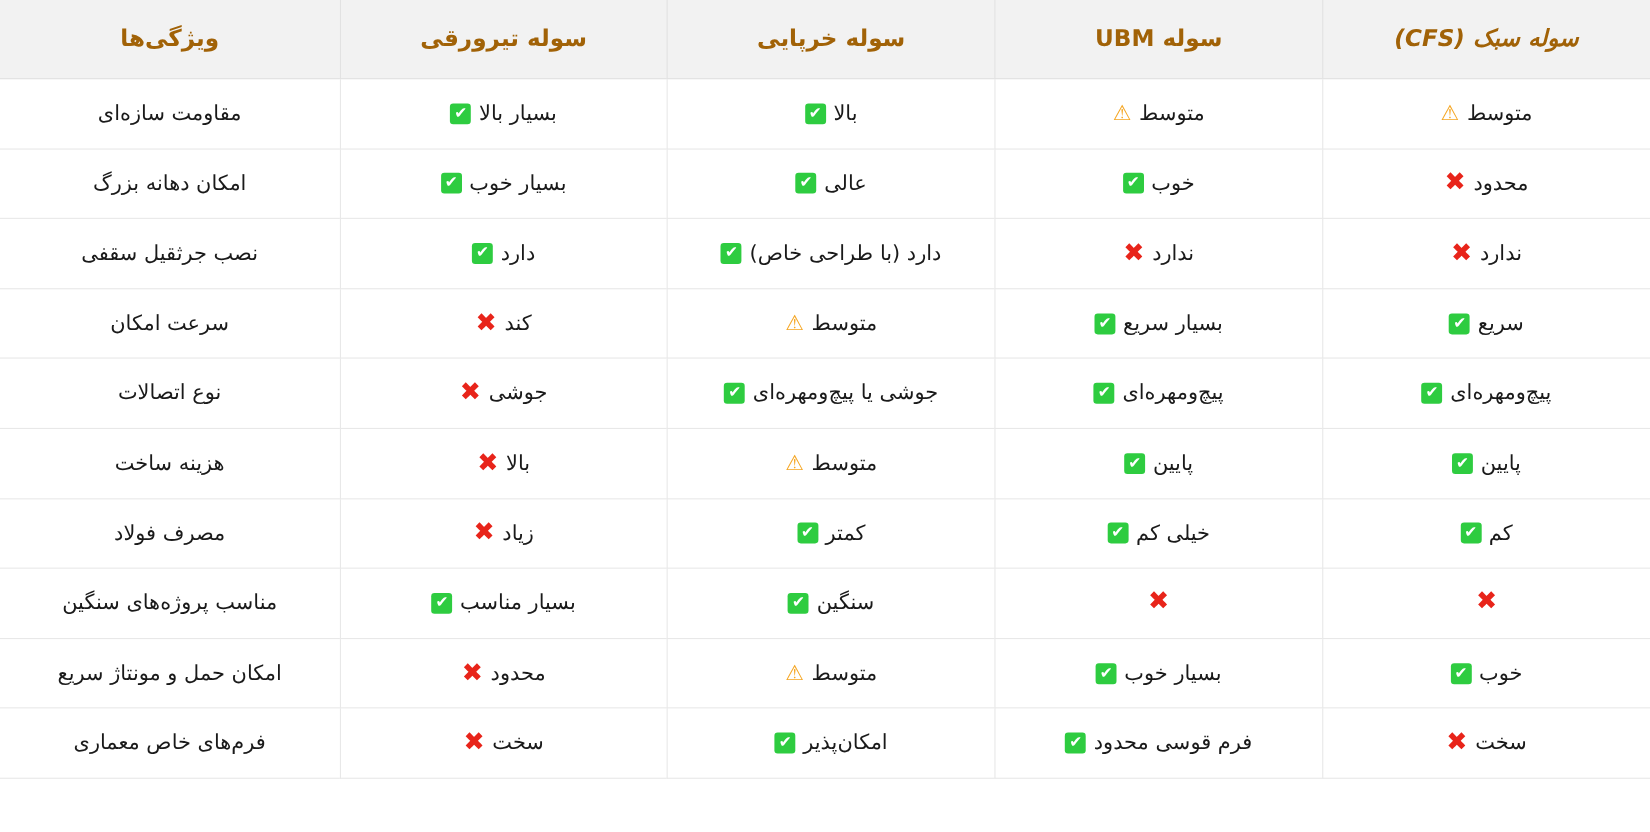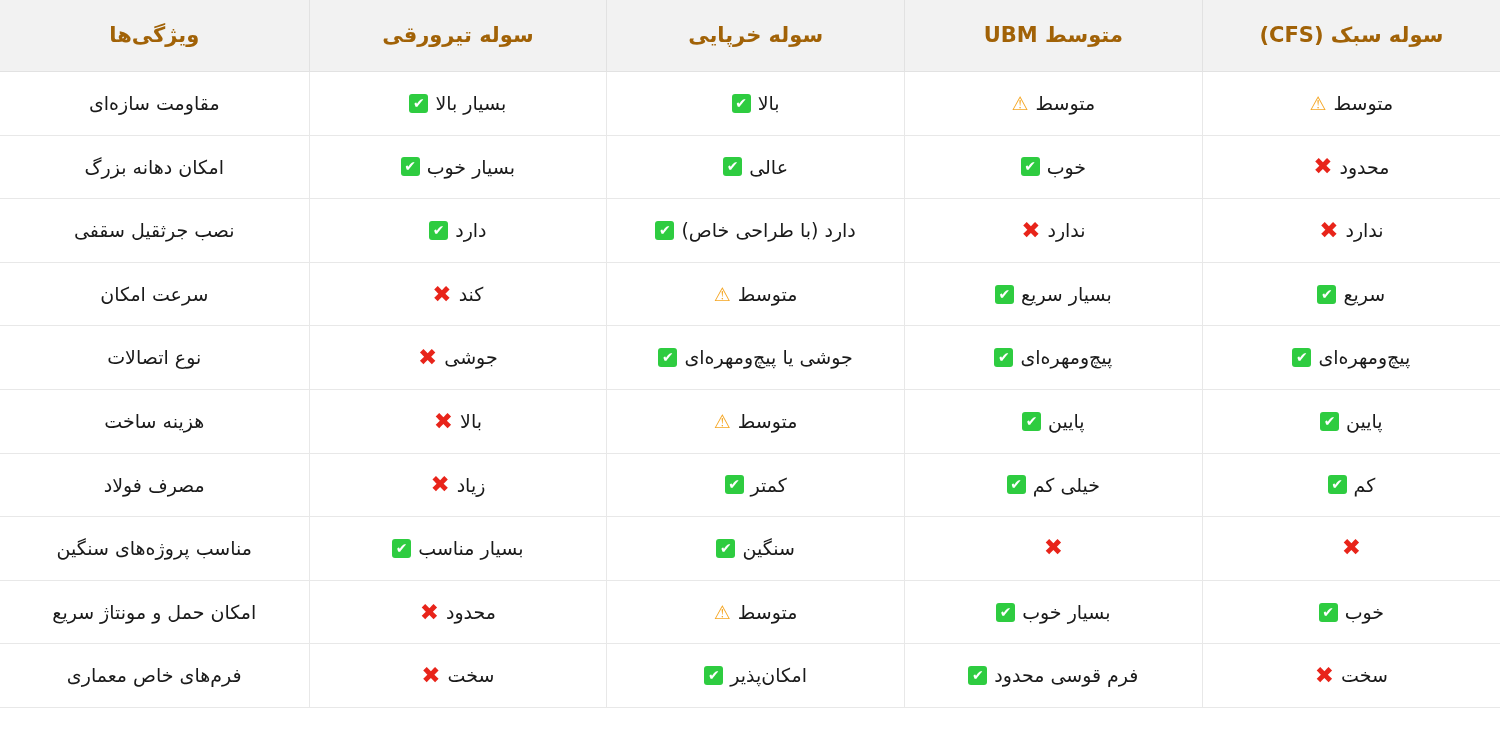--- a/index.html
+++ b/index.html
@@ -50,21 +50,21 @@
     color: #1a1a1a;
     vertical-align: middle;
     line-height: 1.4;
   }
   table.compare tbody td.feature-cell {
     font-weight: normal;
     color: #1a1a1a;
   }
   table.compare tbody tr td:first-child { border-right: none; }
   table.compare tbody tr td:last-child { border-left: none; }
-  table.compare thead tr th:first-child { border-right: none; }
+  table.compare thead tr th:first-child { border-right: none; font-style: italic; }
   table.compare thead tr th:last-child { border-left: none; }
 
   .mark {
     display: inline-block;
     font-size: 18px;
     line-height: 1;
     vertical-align: -1px;
   }
   .mark.check {
     color: #ffffff;
@@ -104,21 +104,21 @@
     <colgroup>
       <col class="c-col">
       <col class="c-col">
       <col class="c-col">
       <col class="c-col">
       <col class="c-feature">
     </colgroup>
     <thead>
       <tr>
         <th>سوله سبک (CFS)</th>
-        <th>متوسط UBM</th>
+        <th>سوله UBM</th>
         <th>سوله خرپایی</th>
         <th>سوله تیرورقی</th>
         <th class="feature-head">ویژگی‌ها</th>
       </tr>
     </thead>
     <tbody id="tbody">
         <tr>
           <td><span class="cell-inner">
               <span class="cell-text">متوسط</span>
               <span class="mark warn">⚠</span>

